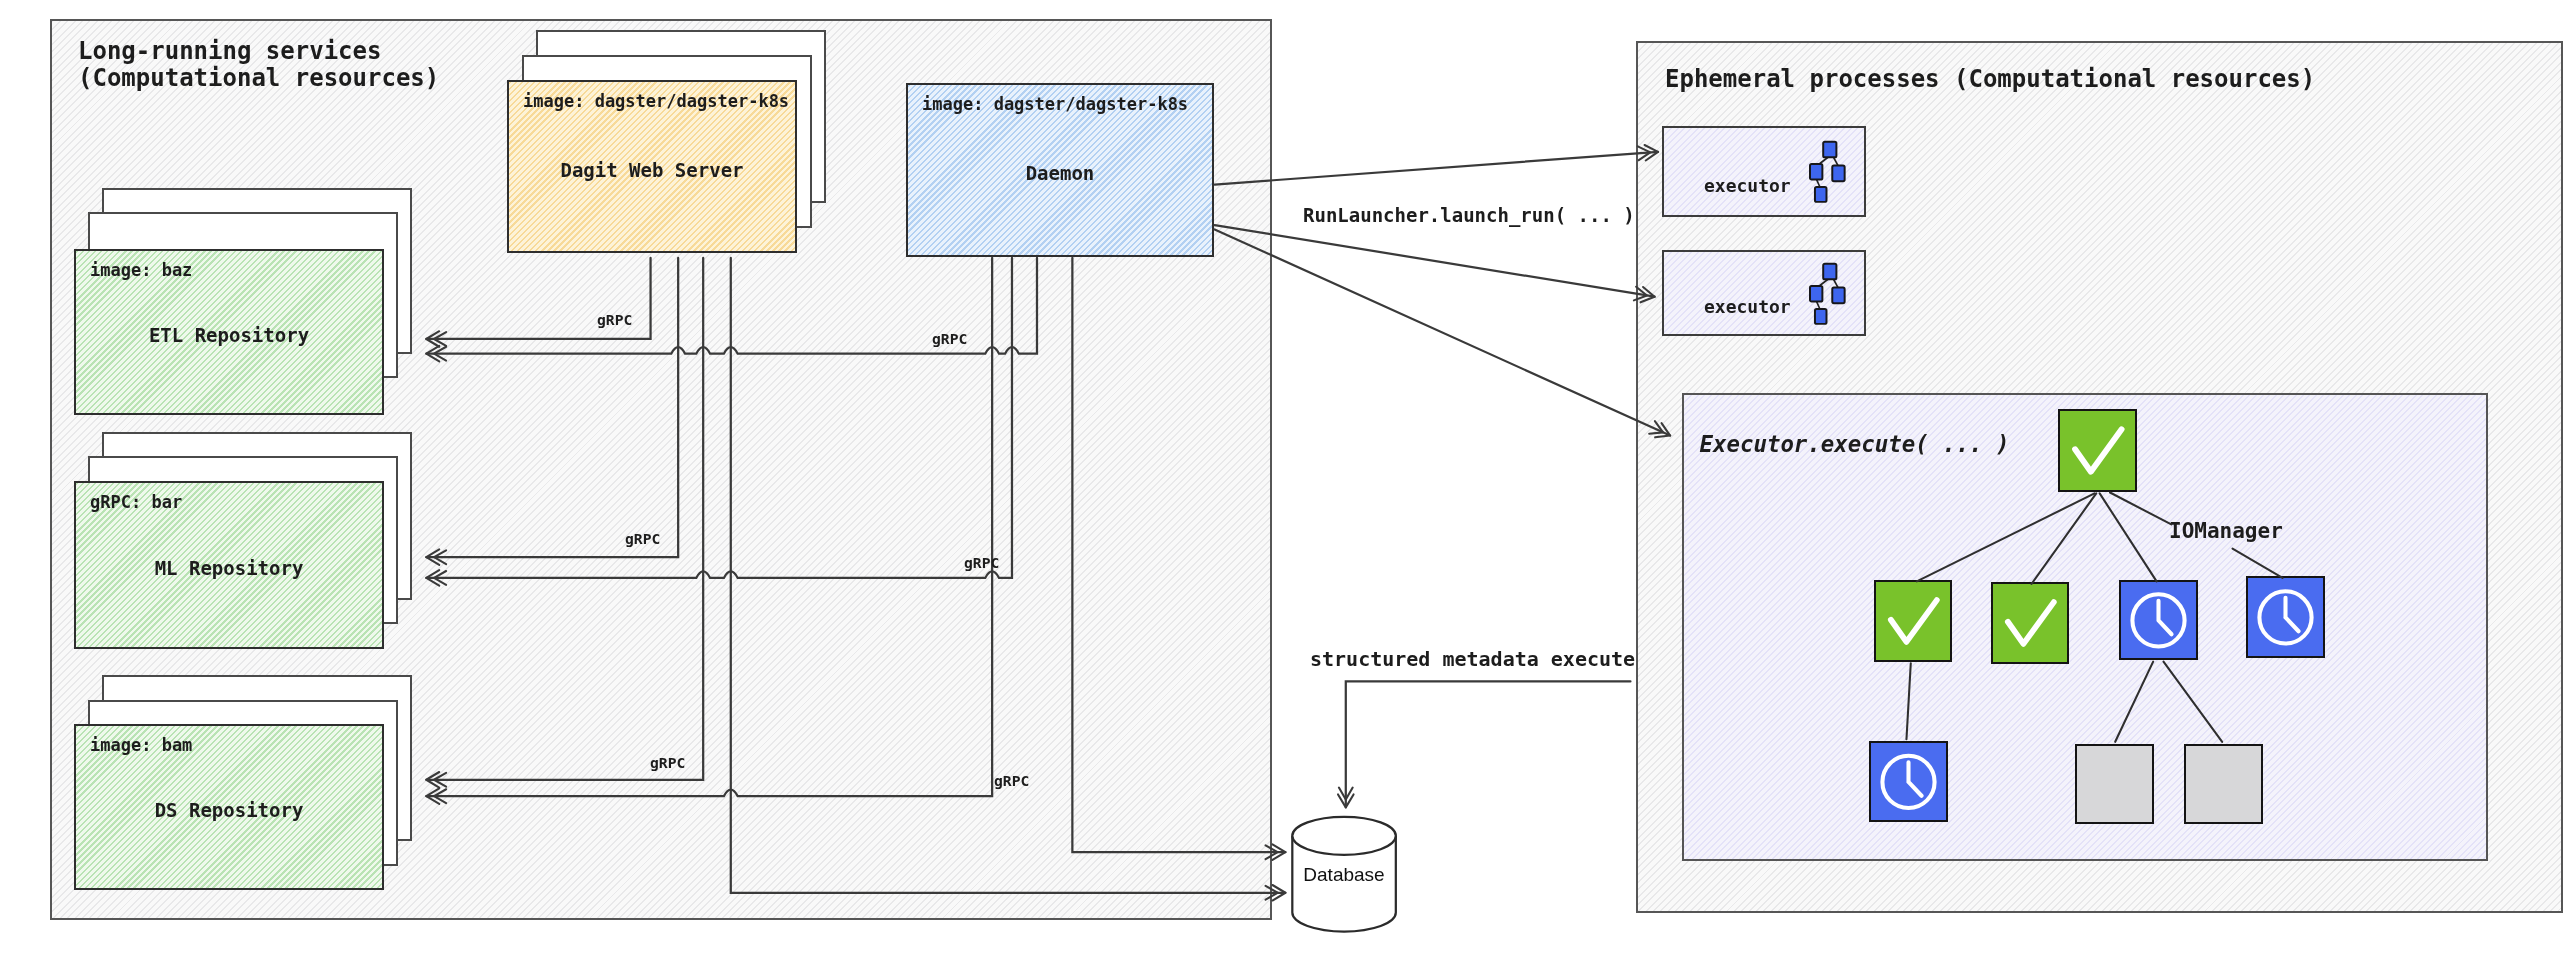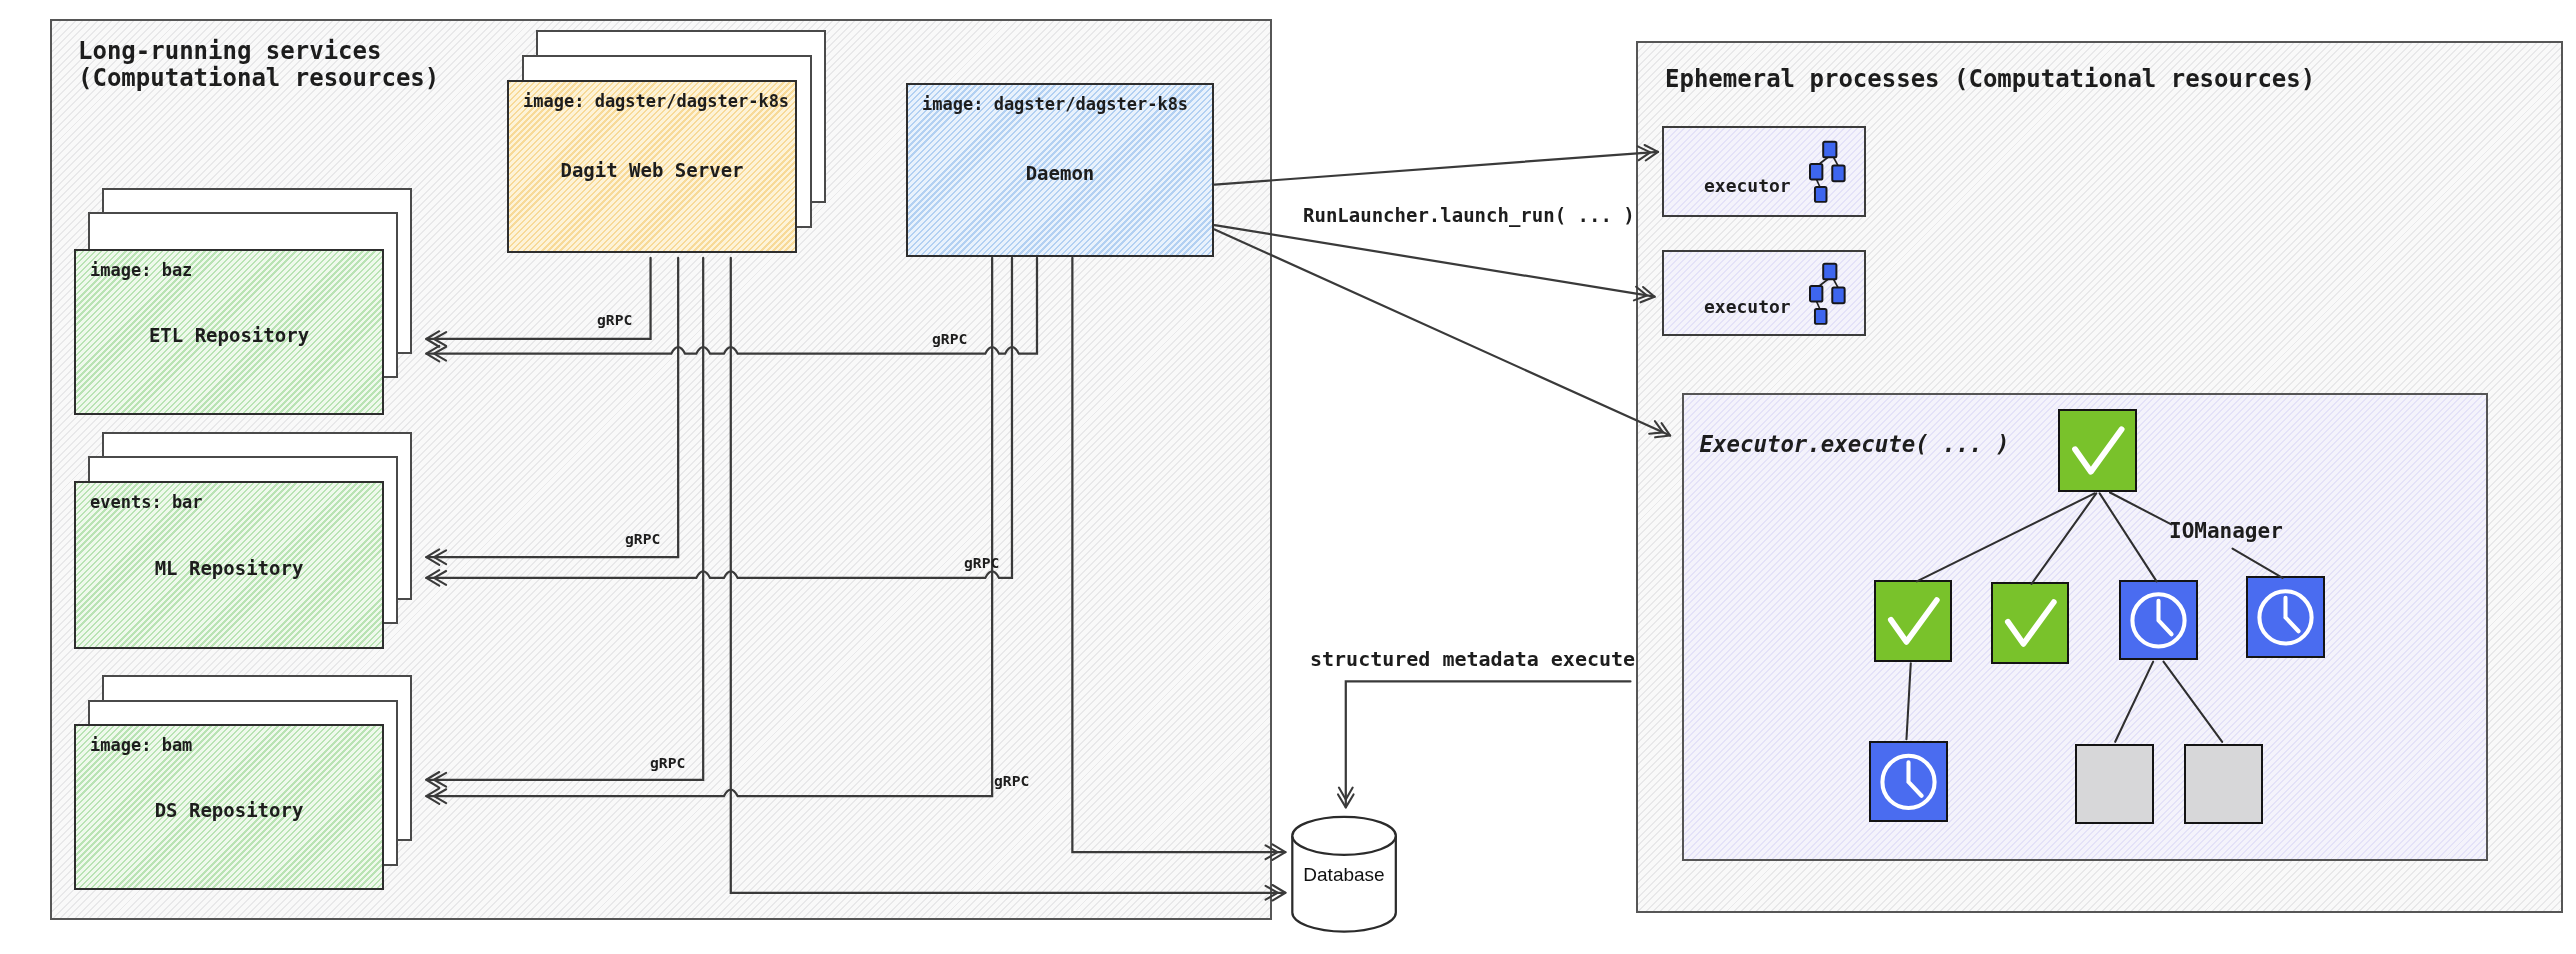--- a/index.html
+++ b/index.html
@@ -57,21 +57,21 @@
   <div class="sheet" style="left:102px;top:188px;width:310px;height:166px;"></div>
   <div class="sheet" style="left:88px;top:212px;width:310px;height:166px;"></div>
   <div class="card green" style="left:74px;top:236px;width:310px;height:166px;margin-top:13px;">
     <div class="img-label">image: baz</div>
     <div class="card-title">ETL Repository</div>
   </div>
 
   <div class="sheet" style="left:102px;top:432px;width:310px;height:168px;"></div>
   <div class="sheet" style="left:88px;top:456px;width:310px;height:168px;"></div>
   <div class="card green" style="left:74px;top:481px;width:310px;height:168px;">
-    <div class="img-label">events: bar</div>
+    <div class="img-label">gRPC: bar</div>
     <div class="card-title">ML Repository</div>
   </div>
 
   <div class="sheet" style="left:102px;top:675px;width:310px;height:166px;"></div>
   <div class="sheet" style="left:88px;top:700px;width:310px;height:166px;"></div>
   <div class="card green" style="left:74px;top:724px;width:310px;height:166px;">
     <div class="img-label">image: bam</div>
     <div class="card-title">DS Repository</div>
   </div>
 

